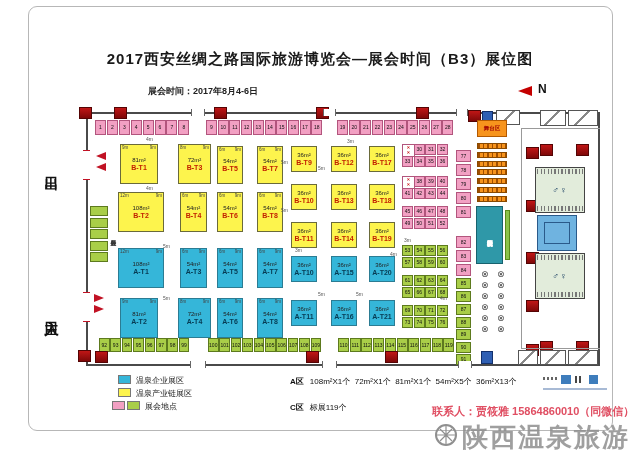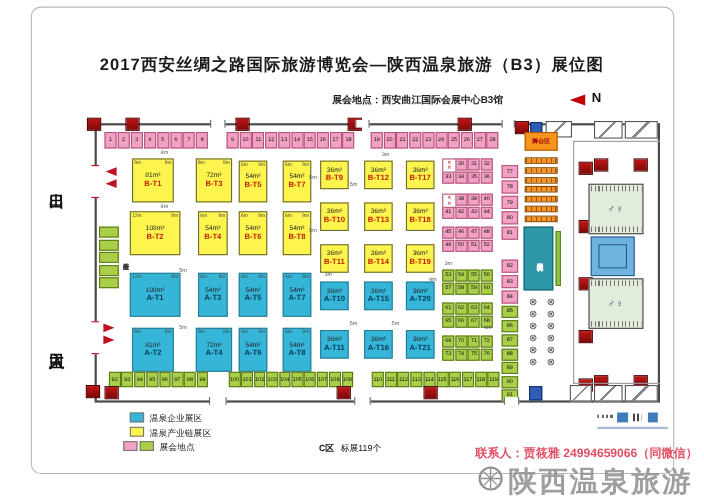--- a/index.html
+++ b/index.html
@@ -55,22 +55,22 @@
   .wmark{font-size:26px;font-weight:bold;color:#8f8f8f;letter-spacing:2px;opacity:0.85;}
   .marks{opacity:0.9;}
 </style>
 </head>
 <body>
 
 <div class="screen">
 
   <div class="abs frame"></div>
 
-  <div class="abs title">2017西安丝绸之路国际旅游博览会—陕西温泉旅游（B3）展位图</div>
-  <div class="abs sub" style="left:302px;">展会地点：西安曲江国际会展中心B3馆</div>
+  <div class="abs title">2017西安丝绸之路国际旅游博览会—展会时间（B3）展位图</div>
+  <div class="abs sub" style="left:148px;">展会时间：2017年8月4-6日</div>
 
   <div class="abs arrN"></div>
   <div class="abs north-n">N</div>
 
   <div class="abs hall"></div>
 
   <div class="abs" id="plan" style="left:0;top:0;width:640px;height:452px;">
       <div class="abs booth yz" style="left: 120px; top: 144px; width: 38px; height: 40px;">
         <span class="cdim" style="left: 1px;">9m</span>
         <span class="cdim" style="right: 1px;">9m</span>
@@ -462,30 +462,31 @@
   <div class="abs legend-row" style="left:118px;top:388px;">
     <span class="sw" style="background:#fdf44d;"></span>
     <span class="legend-label">温泉产业链展区</span>
   </div>
   <div class="abs legend-row" style="left:112px;top:401px;">
     <span class="sw" style="background:#f2a0c3;"></span>
     <span class="sw" style="background:#a9ce48;"></span>
     <span class="legend-label">展会地点</span>
   </div>
 
+  <div class="abs stats-row" style="left:290px;top:376px;"><span class="stats-zone">A区</span><span>108m²X1个  72m²X1个  81m²X1个  54m²X5个  36m²X13个</span></div>
   <div class="abs stats-row" style="left:290px;top:402px;"><span class="stats-zone">C区</span><span>标展119个</span></div>
 
   <div class="abs marks" style="left:543px;top:375px;width:68px;height:18px;">
     <span class="abs" style="left:0;top:2px;width:15px;height:3px;background:repeating-linear-gradient(90deg,#555 0 2px,transparent 2px 4px);"></span>
     <span class="abs" style="left:18px;top:0;width:10px;height:9px;background:#2a6fb5;"></span>
     <span class="abs" style="left:32px;top:1px;width:8px;height:7px;background:repeating-linear-gradient(90deg,#333 0 2px,transparent 2px 4px);"></span>
     <span class="abs" style="left:46px;top:0;width:9px;height:9px;background:#2a6fb5;"></span>
     <span class="abs" style="left:0;top:13px;width:64px;height:2px;background:#9fb3d1;"></span>
   </div>
 
-  <div class="abs contact" style="left:432px;top:404px;">联系人：贾筱雅 24994659066（同微信）</div>
+  <div class="abs contact" style="left:432px;top:404px;">联系人：贾筱雅 15864860010（同微信）</div>
   <svg class="abs" style="left:434px;top:423px;" width="24" height="24" viewBox="0 0 24 24">
     <circle cx="12" cy="12" r="10" fill="none" stroke="#8f8f8f" stroke-width="2"></circle>
     <path d="M12 3 L12 21 M3 12 L21 12 M6 6 L18 18 M18 6 L6 18" stroke="#8f8f8f" stroke-width="1.2" fill="none"></path>
   </svg>
   <div class="abs wmark" style="left:462px;top:420px;">陕西温泉旅游</div>
 
 </div>
 
 </body></html>

